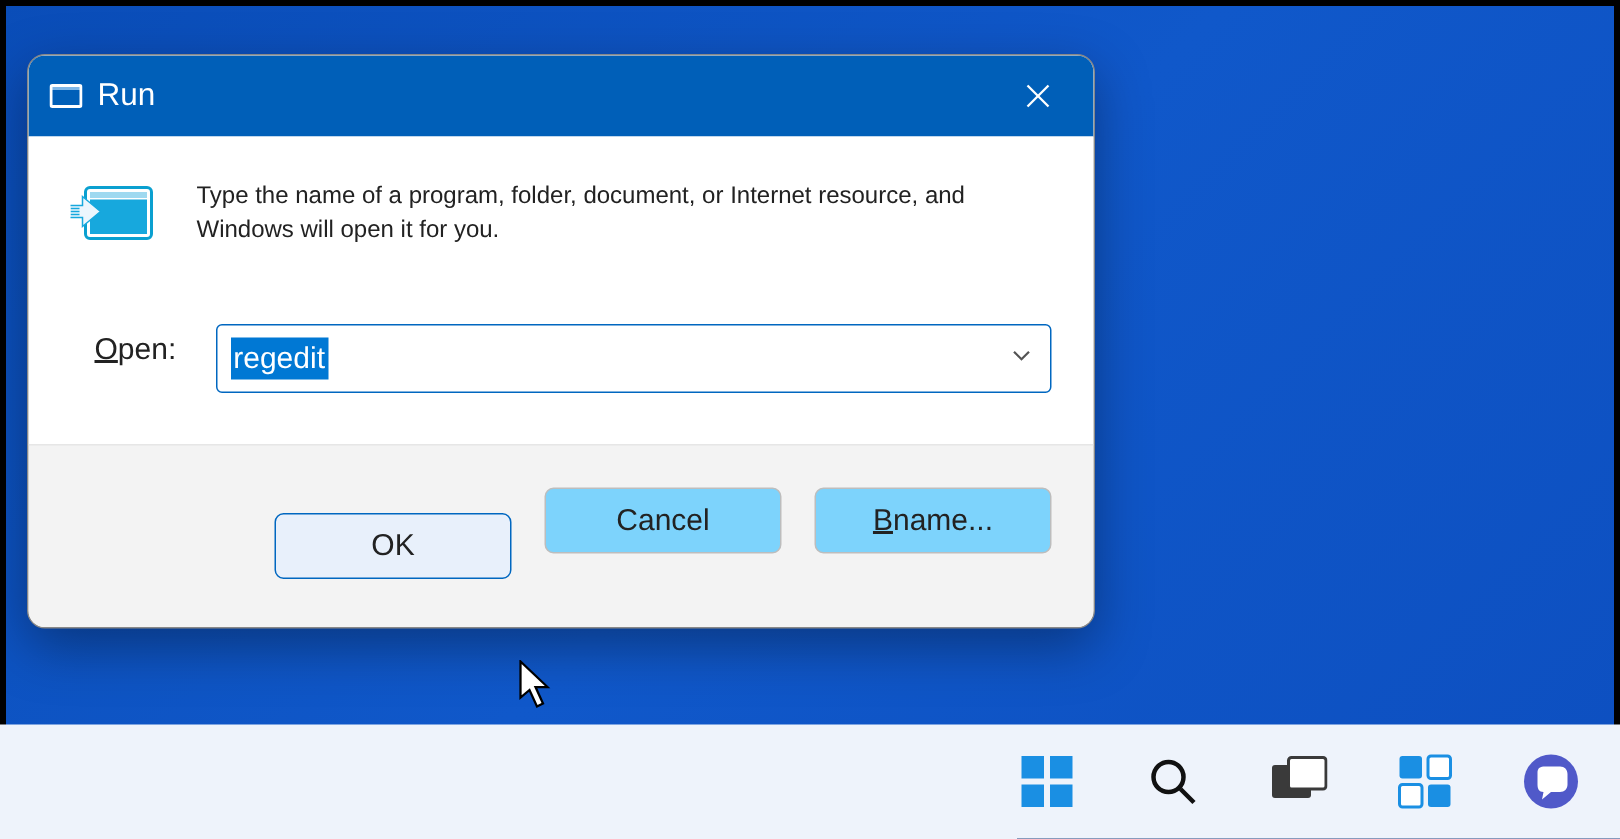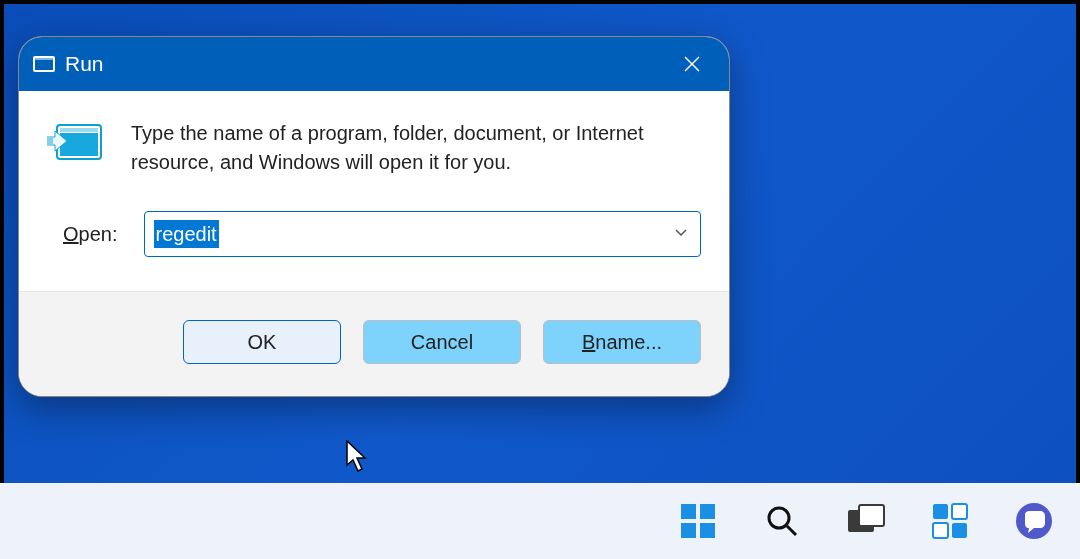--- a/index.html
+++ b/index.html
@@ -16,21 +16,21 @@
       border: 4px solid #000;
       pointer-events: none;
     }
     
     .run-dialog {
       position: absolute;
       left: 18px; top: 36px;
       width: 712px;
       background: #fff;
       border: 1px solid #888;
-      border-radius: 24px;
+      border-radius: 12px;
       overflow: hidden;
       box-shadow: 0 12px 36px rgba(0,0,0,0.35);
     }
     .titlebar {
       height: 54px;
       background: #005fb8;
       color: #fff;
       display: flex;
       align-items: center;
       padding: 0 14px;
@@ -46,33 +46,34 @@
     .titlebar .close svg { stroke: #fff; }
     .content {
       padding: 28px 28px 10px 28px;
       background: #fff;
       display: flex;
       gap: 24px;
       align-items: flex-start;
     }
     .run-big-icon { width: 60px; flex: 0 0 60px; padding-top: 2px; }
     .desc {
-      font-size: 20px; color: #222; line-height: 1.45;
+      font-size: 16px; color: #222; line-height: 1.45;
     }
     .open-row {
       display: flex; align-items: center;
       padding: 24px 28px 34px 44px;
       gap: 26px;
       background: #fff;
     }
     .open-label { font-size: 20px; color:#222; }
     .open-label .ul { text-decoration: underline; }
     .combo {
       flex: 1;
       position: relative;
+      margin-top: 12px;
     }
     .combo-input {
       width: 100%;
       height: 46px;
       border: 1px solid #0067c0;
       border-radius: 4px;
       padding: 0 40px 0 10px;
       font-size: 20px;
       color: #fff;
       outline: none;
@@ -101,20 +102,21 @@
       border-radius: 6px;
       background: #7dd3fc;
       font-size: 20px;
       color: #222;
       cursor: pointer;
       display:flex; align-items:center; justify-content:center;
     }
     .btn.primary {
       border: 1px solid #0067c0;
       background: #e8f0fb;
+      margin-top: 17px;
     }
     .btn .ul { text-decoration: underline; }
     
     .cursor {
       position: absolute;
       left: 346px; top: 440px;
       pointer-events:none;
     }
     
     .taskbar {

